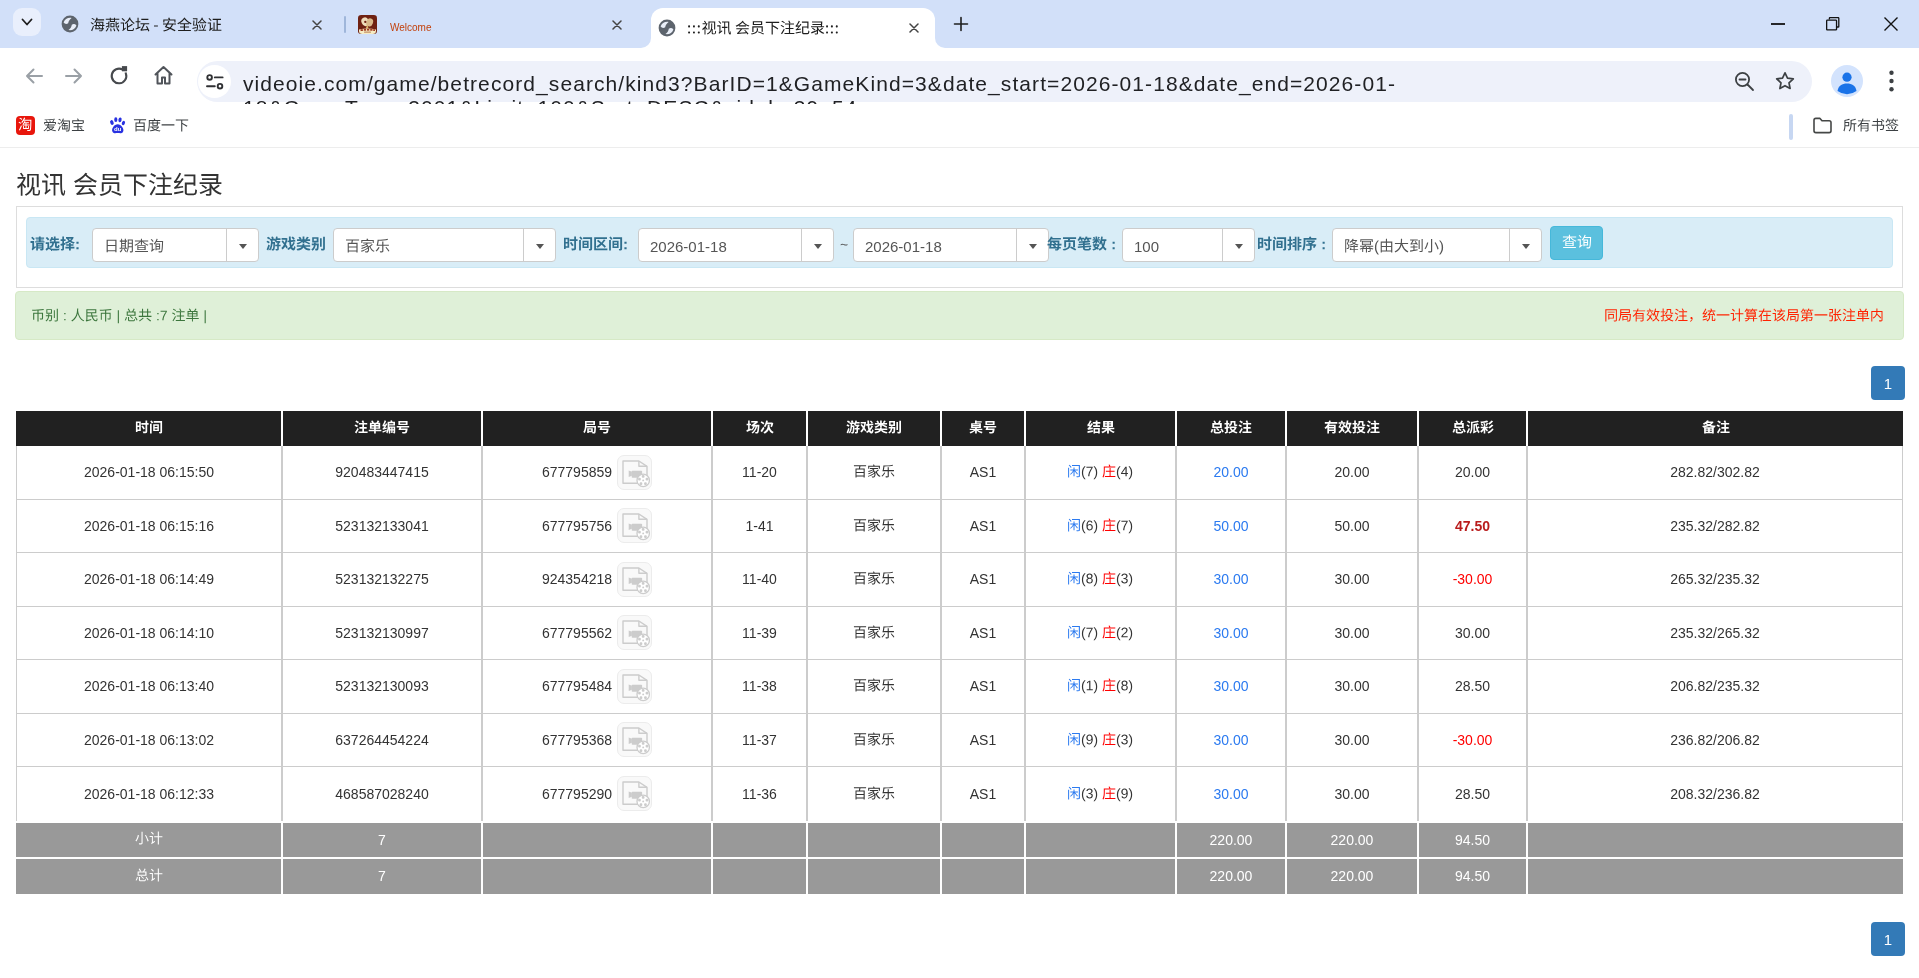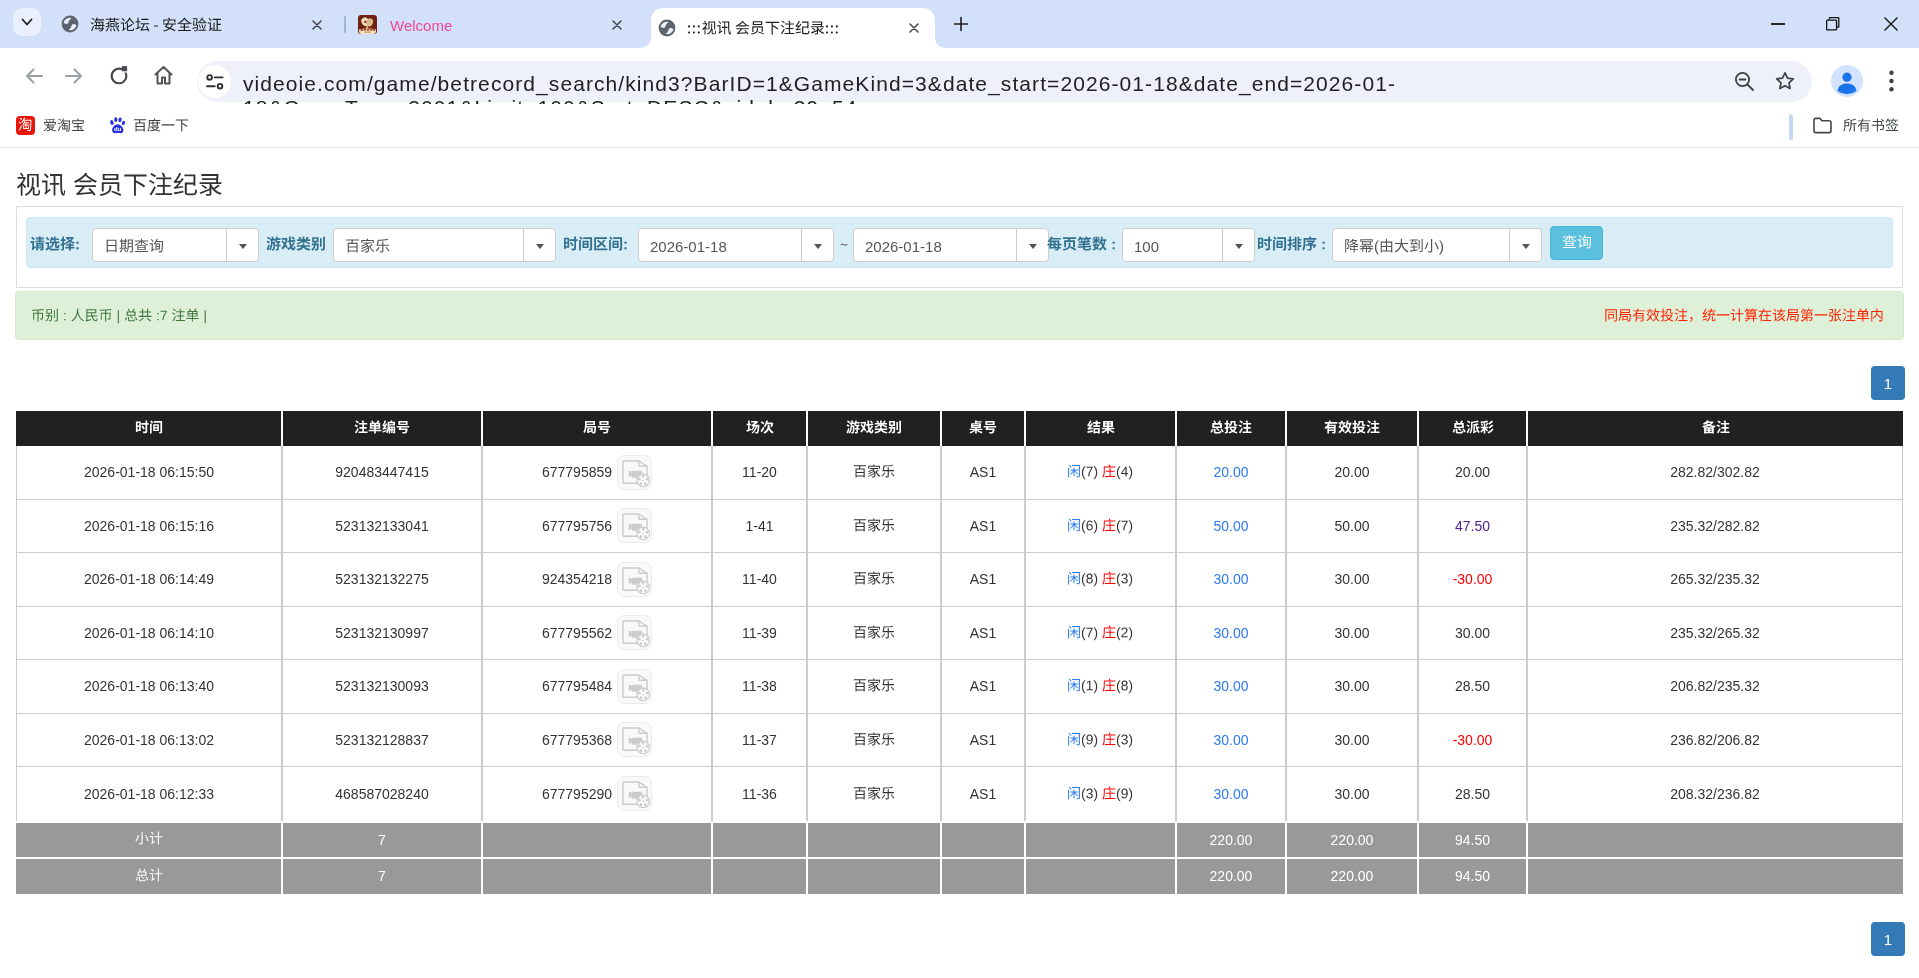--- a/index.html
+++ b/index.html
@@ -52,21 +52,21 @@
 <circle cx="7.3" cy="6.9" r="1.15" fill="#6f2112"></circle>
 <path d="M9.2 9.5 L10.6 13.4 H7.8 Z" fill="#e3b96f"></path>
 <path d="M1 14.6 Q9.5 12.6 18 14.6 V15.8 A3.2 3.2 0 0 1 14.8 19 H4.2 A3.2 3.2 0 0 1 1 15.8 Z" fill="#f6ecc4"></path>
 <rect x="2.6" y="14.2" width="2.3" height="1.8" fill="#a23d22"></rect>
     <rect x="5.8" y="13.9" width="2.3" height="1.8" fill="#a23d22"></rect>
     <rect x="9" y="13.8" width="2.3" height="1.8" fill="#a23d22"></rect>
     <rect x="12.2" y="13.9" width="2.3" height="1.8" fill="#a23d22"></rect>
     <rect x="15.2" y="14.2" width="1.8" height="1.8" fill="#a23d22"></rect>
 <rect x="6" y="16.6" width="7" height="1.1" rx="0.5" fill="#c4906a"></rect>
 </svg>
-<div style="position:absolute;left:390.0px;top:16.5px;"><span style="font-size:15px;color:#ec4899;">Welcome</span></div>
+<div style="position:absolute;left:390.0px;top:16.5px;"><span style="font-size:10px;color:#c2410c;">Welcome</span></div>
 <svg class="abs" style="left:612px;top:19.5px" width="10" height="10" viewBox="0 0 10 10">
     <path d="M1 1 L9 9 M9 1 L1 9" stroke="#444" stroke-width="1.5" fill="none" stroke-linecap="round"></path>
   </svg>
 <div class="abs" style="left:651px;top:8px;width:284px;height:40px;background:#fff;border-radius:12px 12px 0 0;"></div>
 <div class="abs" style="left:641px;top:38px;width:10px;height:10px;background:#fff;"></div>
 <div class="abs" style="left:641px;top:38px;width:10px;height:10px;background:#d2e0f9;border-bottom-right-radius:10px;"></div>
 <div class="abs" style="left:935px;top:38px;width:10px;height:10px;background:#fff;"></div>
 <div class="abs" style="left:935px;top:38px;width:10px;height:10px;background:#d2e0f9;border-bottom-left-radius:10px;"></div>
 <svg class="abs" style="left:658px;top:19px" width="18" height="18" viewBox="0 0 18 18">
 <circle cx="9" cy="9" r="8.4" fill="#5d646d"></circle>
@@ -478,21 +478,21 @@
               </svg>
             </div>
           </td>
 <td>
             <div class="fx" style="color:#2b7af0;">50.00</div>
           </td>
 <td>
             <div class="fx">50.00</div>
           </td>
 <td>
-            <div class="fx" style="color:#4c1d95;">47.50</div>
+            <div class="fx" style="color:#b91c1c;font-weight:bold;">47.50</div>
           </td>
 <td>
             <div class="fx">235.32/282.82</div>
           </td>
 </tr>
         <tr>
 <td>
             <div class="fx">2026-01-18 06:14:49</div>
           </td>
 <td>
@@ -678,21 +678,21 @@
           </td>
 <td>
             <div class="fx">206.82/235.32</div>
           </td>
 </tr>
         <tr>
 <td>
             <div class="fx">2026-01-18 06:13:02</div>
           </td>
 <td>
-            <div class="fx">523132128837</div>
+            <div class="fx">637264454224</div>
           </td>
 <td>
             <div class="fx">
               <span>677795368</span>
               <span style="display:inline-block;width:35px;height:35px;background:#f9f9f9;border:1px solid #ececec;border-radius:7px;margin-left:5px;position:relative;">
                 <svg style="position:absolute;left:-1px;top:-1px" width="35" height="35" viewBox="0 0 35 35">
 <path d="M6 6 H21.9 L30 11.3 V28.3 H6 Z" fill="none" stroke="#ccc" stroke-width="1.4" stroke-linejoin="round"></path>
 <path d="M21.9 6 V11.3 H30" fill="none" stroke="#ccc" stroke-width="1.4" stroke-linejoin="round"></path>
 <path d="M14.9 16.8 L11.7 15.4 V22.1 L14.9 20.7 Z" fill="#ccc"></path>
 <rect x="14.7" y="15.8" width="10.4" height="6.9" rx="0.7" fill="#ccc"></rect>

